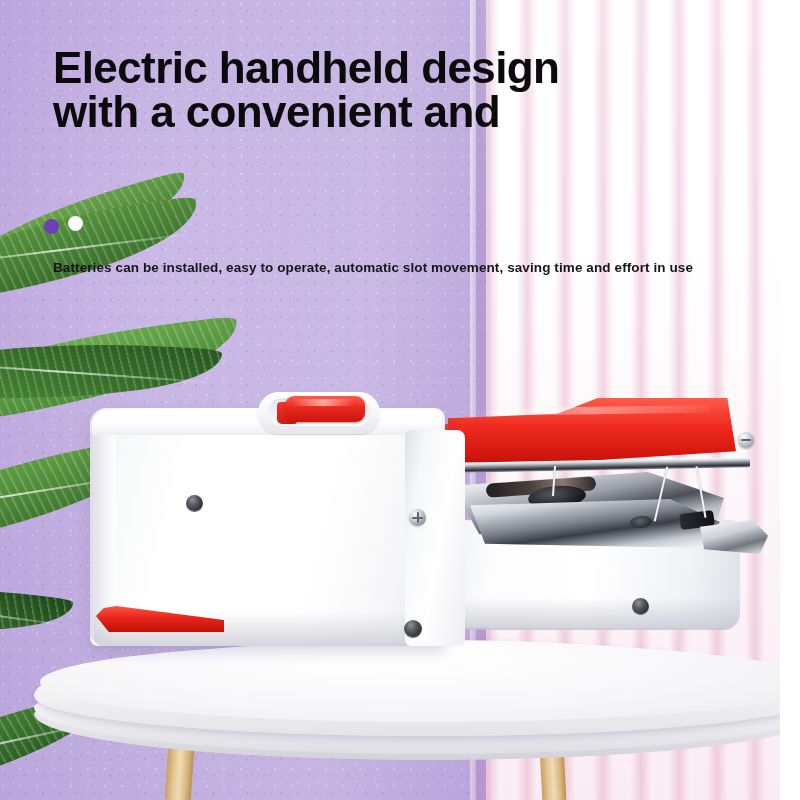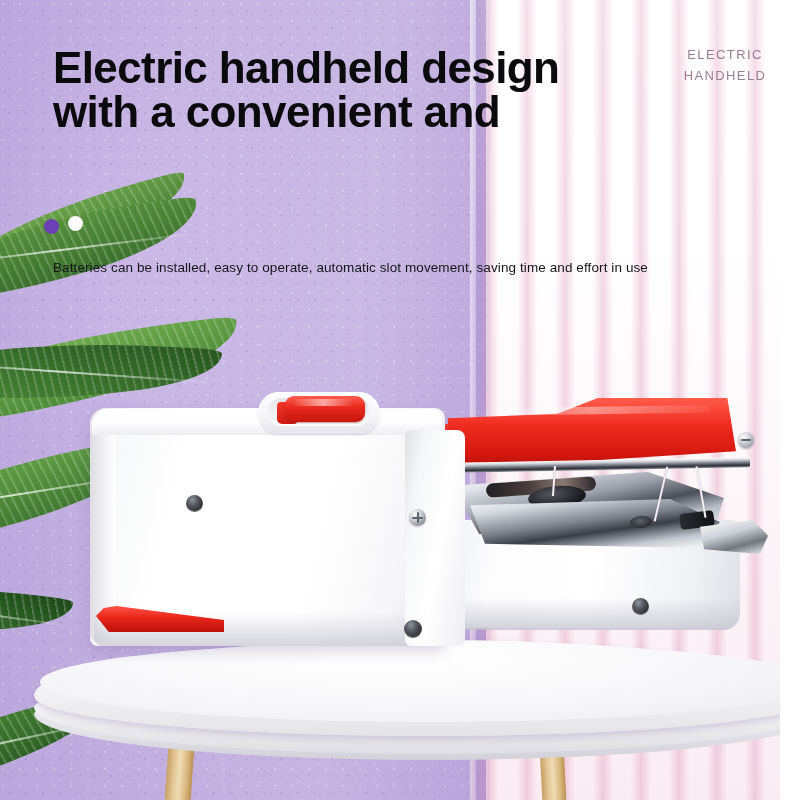--- a/index.html
+++ b/index.html
@@ -169,21 +169,21 @@
   .phillips::before,.phillips::after{content:"";position:absolute;background:#60656e;border-radius:1px;}
   .phillips::before{left:7.5px;top:3px;width:2px;height:11px;}
   .phillips::after{left:3px;top:7.5px;width:11px;height:2px;}
 
   
   .headline{position:absolute;left:53px;top:46px;width:610px;
         font-size:44px;line-height:44px;font-weight:700;color:#0b0b0d;
         letter-spacing:-.6px;}
   .headline .ln{display:block;white-space:nowrap;}
   .subline{position:absolute;left:53px;top:260px;width:620px;
-        font-size:13.5px;font-weight:400;color:#16161a;letter-spacing:.1px;white-space:nowrap;}
+        font-size:13.5px;font-weight:700;color:#16161a;letter-spacing:.1px;white-space:nowrap;}
   .watermark{position:absolute;left:660px;top:44px;width:130px;text-align:center;
         font-size:13px;line-height:21px;font-weight:400;color:#9b7d92;letter-spacing:1.4px;}
   .dot{position:absolute;border-radius:50%;}
 </style>
 </head>
 <body>
 
 <div id="stage">
 
   <div class="wall"></div>
@@ -287,18 +287,14 @@
     <div class="redstrip"></div>
   </div>
 
   <div class="headline">
     <span class="ln">Electric handheld design</span>
     <span class="ln">with a convenient and</span>
   </div>
 
   <div class="subline">Batteries can be installed, easy to operate, automatic slot movement, saving time and effort in use</div>
 
-  <div class="watermark">
-    <div>ELECTRIC</div>
-    <div>HANDHELD</div>
-  </div>
 
 </div>
 
 </body></html>

